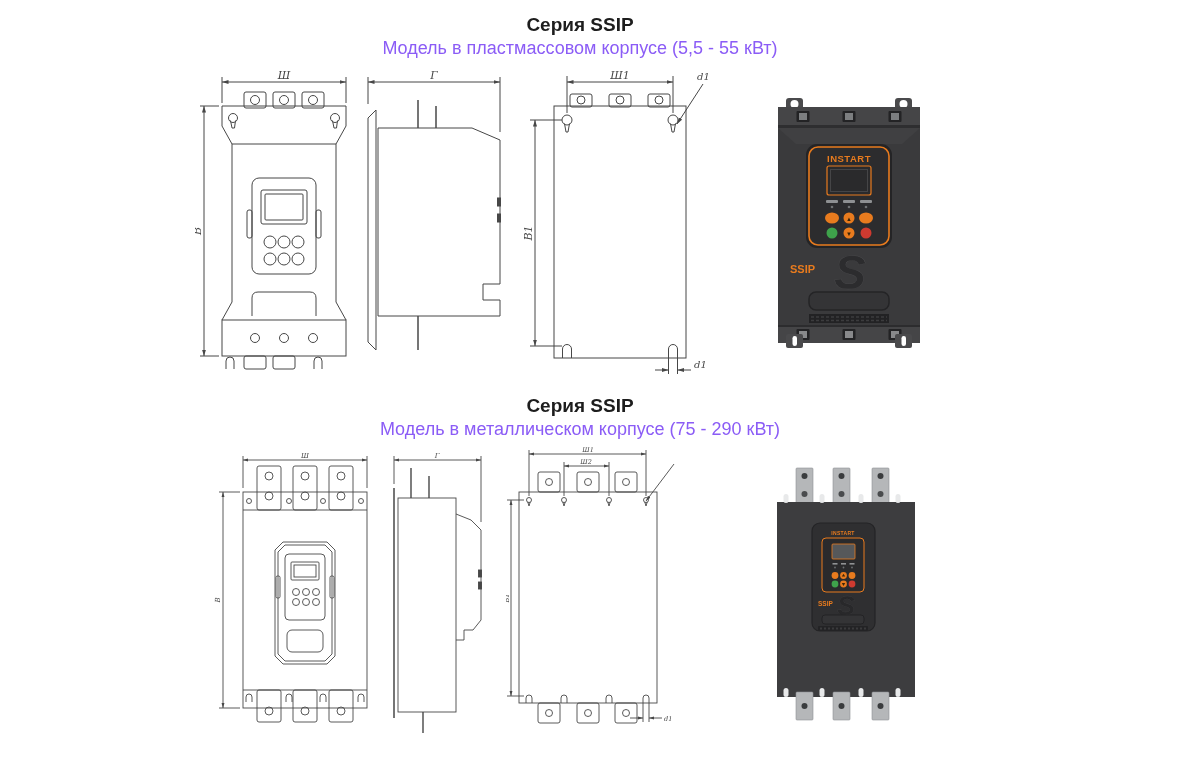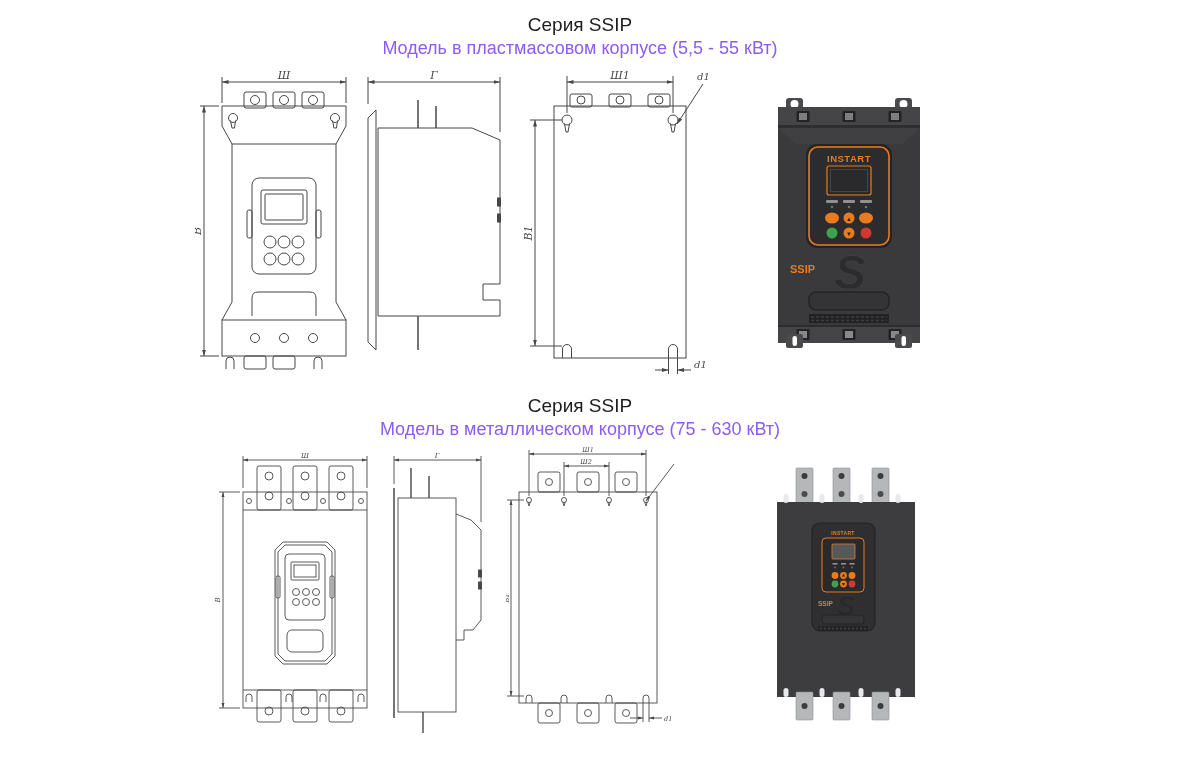--- a/index.html
+++ b/index.html
@@ -1,19 +1,19 @@
 <!DOCTYPE html>
 <html><head>
 <meta charset="utf-8">
 <style>
   html,body{margin:0;padding:0;background:#ffffff;}
   body{width:1200px;height:768px;position:relative;overflow:hidden;
        font-family:"Liberation Sans",sans-serif;}
   .abs{position:absolute;}
-  .sec-title{left:0;width:1160px;text-align:center;font-size:19px;font-weight:400;color:#1d1d1d;}
+  .sec-title{left:0;width:1160px;text-align:center;font-size:19px;font-weight:700;color:#1d1d1d;}
   .sec-sub{left:0;width:1160px;text-align:center;font-size:18px;font-weight:400;color:#8b5cf6;}
   svg{display:block;}
   .draw text{font-family:"DejaVu Serif",serif;font-style:italic;fill:#474747;stroke:none;}
   .photo text{font-family:"Liberation Sans",sans-serif;}
 </style>
 </head>
 <body>
 
 <div class="abs sec-title" style="top:14px;">Серия SSIP</div>
 <div class="abs sec-sub" style="top:38px;">Модель в пластмассовом корпусе (5,5 - 55 кВт)</div>
@@ -217,21 +217,21 @@
     <rect x="112.5" y="233" width="13" height="11" rx="1" fill="#232325"></rect>
       <rect x="115" y="235" width="8" height="7" fill="#88898b"></rect>
     <rect x="10" y="238" width="17" height="14" rx="2" fill="#4a4a4c"></rect>
       <rect x="16.5" y="240" width="4.5" height="10" rx="2.2" fill="#ffffff"></rect>
     <rect x="119" y="238" width="17" height="14" rx="2" fill="#4a4a4c"></rect>
       <rect x="125.5" y="240" width="4.5" height="10" rx="2.2" fill="#ffffff"></rect>
   </g>
 </svg>
 
 <div class="abs sec-title" style="top:395px;">Серия SSIP</div>
-<div class="abs sec-sub" style="top:419px;">Модель в металлическом корпусе (75 - 630 кВт)</div>
+<div class="abs sec-sub" style="top:419px;">Модель в металлическом корпусе (75 - 290 кВт)</div>
 
 <svg class="abs draw" style="left:213px;top:450px;" width="168" height="278" viewBox="0 0 168 278">
   <defs>
     <marker id="ah4" markerWidth="8" markerHeight="6" refX="6" refY="1.75" orient="auto-start-reverse">
       <path d="M0,0 L6,1.75 L0,3.5 Z" fill="#474747"></path>
     </marker>
   </defs>
   <g fill="none" stroke="#474747" stroke-width="0.9">
     <line x1="30" y1="38" x2="30" y2="6"></line>
       <line x1="154" y1="38" x2="154" y2="6"></line>

